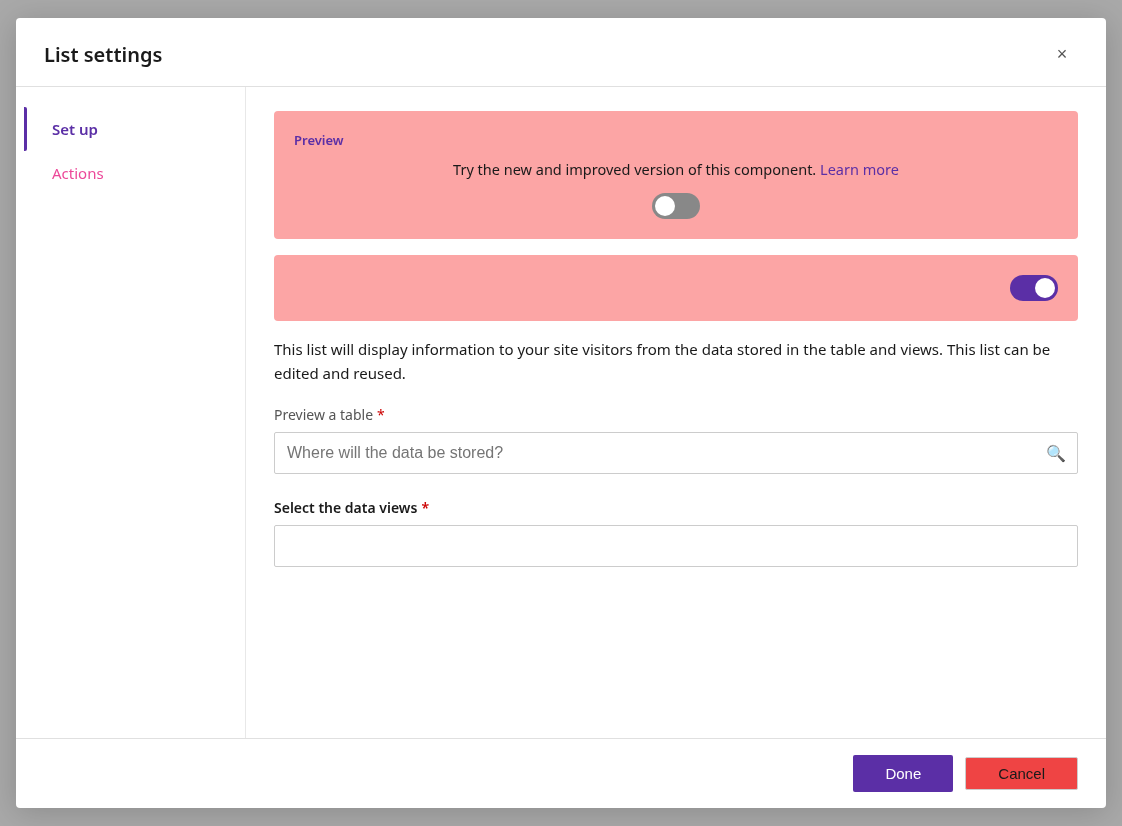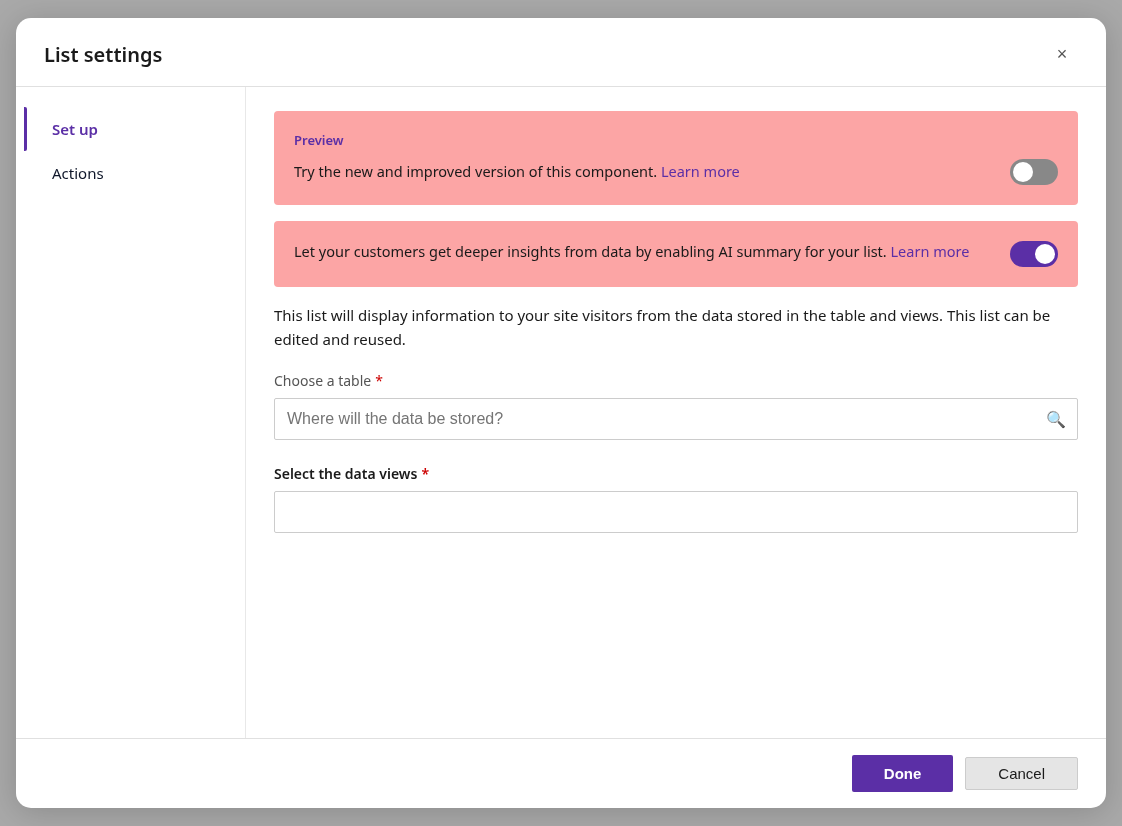--- a/index.html
+++ b/index.html
@@ -18,21 +18,21 @@
       display: flex;
       align-items: center;
       justify-content: center;
       background: rgba(0,0,0,0.3);
     }
 
     .dialog {
       background: #fff;
       width: 1090px;
       height: 790px;
-      border-radius: 15px;
+      border-radius: 4px;
       box-shadow: 0 4px 32px rgba(0,0,0,0.18);
       display: flex;
       flex-direction: column;
       position: relative;
       overflow: hidden;
     }
 
     .dialog-header {
       display: flex;
       align-items: center;
@@ -72,21 +72,21 @@
       width: 230px;
       flex-shrink: 0;
       padding: 20px 8px;
       border-right: 1px solid #e8e8e8;
     }
 
     .sidebar-item {
       padding: 12px 28px;
       font-size: 15px;
       cursor: pointer;
-      color: #0f172a;
+      color: #ec4899;
       position: relative;
     }
 
     .sidebar-item.active {
       color: #5b2fa6;
       font-weight: 600;
     }
 
     .sidebar-item.active::before {
       content: '';
@@ -123,20 +123,21 @@
       color: #5b2fa6;
       font-weight: 600;
       margin-bottom: 10px;
     }
 
     .card-row {
       display: flex;
       align-items: center;
       justify-content: space-between;
       gap: 12px;
+      flex-direction: column;
     }
 
     .card-text {
       font-size: 14.5px;
       color: #1a1a1a;
       line-height: 1.5;
       flex: 1;
     }
 
     .card-text a {
@@ -268,27 +269,27 @@
       flex-shrink: 0;
     }
 
     .btn-done {
       background: #5b2fa6;
       color: #fff;
       border: none;
       border-radius: 2px;
       padding: 10px 32px;
       font-size: 15px;
-      font-weight: 700;
+      font-weight: 400;
       cursor: pointer;
       min-width: 90px;
     }
 
     .btn-cancel {
-      background: #e5e5e5;
+      background: #ef4444;
       color: #1a1a1a;
       border: 1px solid #ccc;
       border-radius: 2px;
       padding: 7px 32px;
       font-size: 15px;
       cursor: pointer;
       min-width: 90px;
     }
 
     
@@ -334,38 +335,34 @@
               <input type="checkbox" style="">
               <span class="toggle-slider"></span>
             </label>
           </div>
         </div>
 
         
         <div class="card">
           <div class="ai-card-row">
             <div>
-              <div class="card-text">
-                <span>Let your customers get deeper insights from data by enabling AI summary for your list.</span>
-                <a href="#">Learn more</a>
-              </div>
             </div>
             <label class="toggle on">
               <input type="checkbox" checked="" style="">
               <span class="toggle-slider"></span>
             </label>
           </div>
         </div>
 
         
         <p class="description-text">This list will display information to your site visitors from the data stored in the table and views. This list can be edited and reused.</p>
 
         
         <div class="field-label">
-          <span>Choose a table</span><span class="required-star">*</span>
+          <span>Preview a table</span><span class="required-star">*</span>
         </div>
         <div class="search-input-wrapper">
           <input class="search-input" type="text" placeholder="Where will the data be stored?" style="">
           <span class="search-icon-wrap">🔍</span>
         </div>
 
         
         <div class="data-views-label">
           <span>Select the data views</span><span class="required-star">*</span>
         </div>

